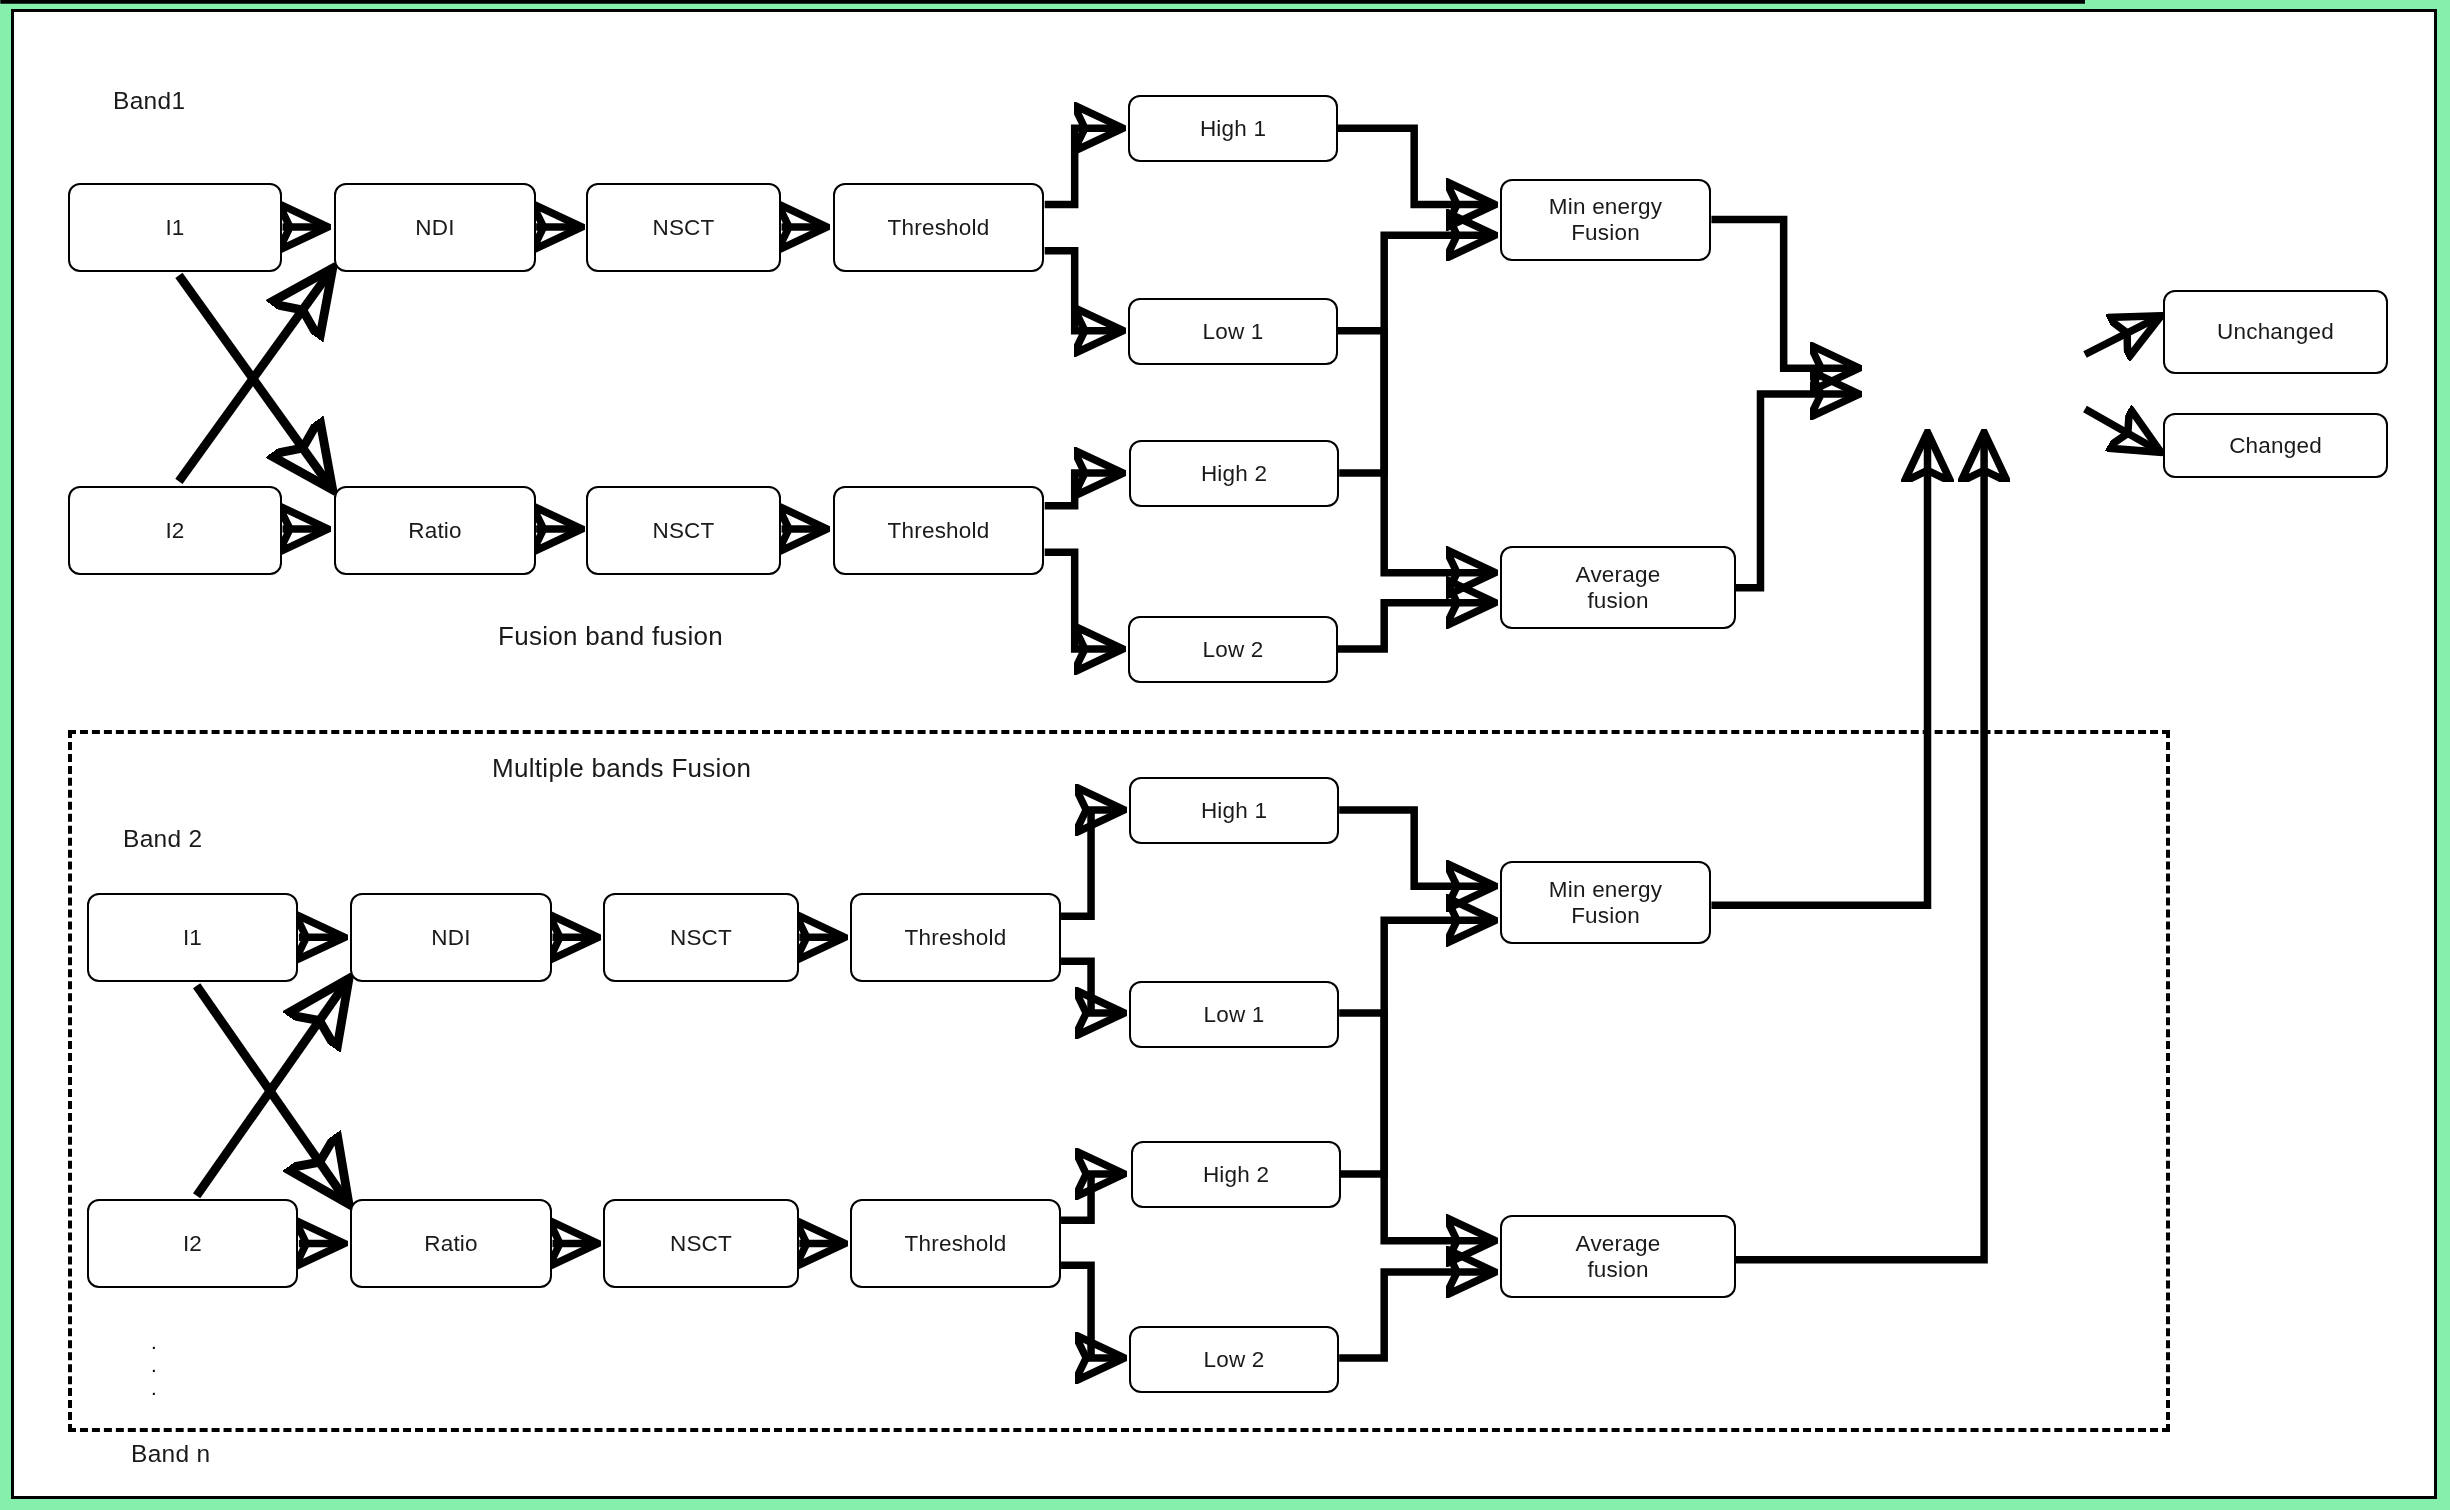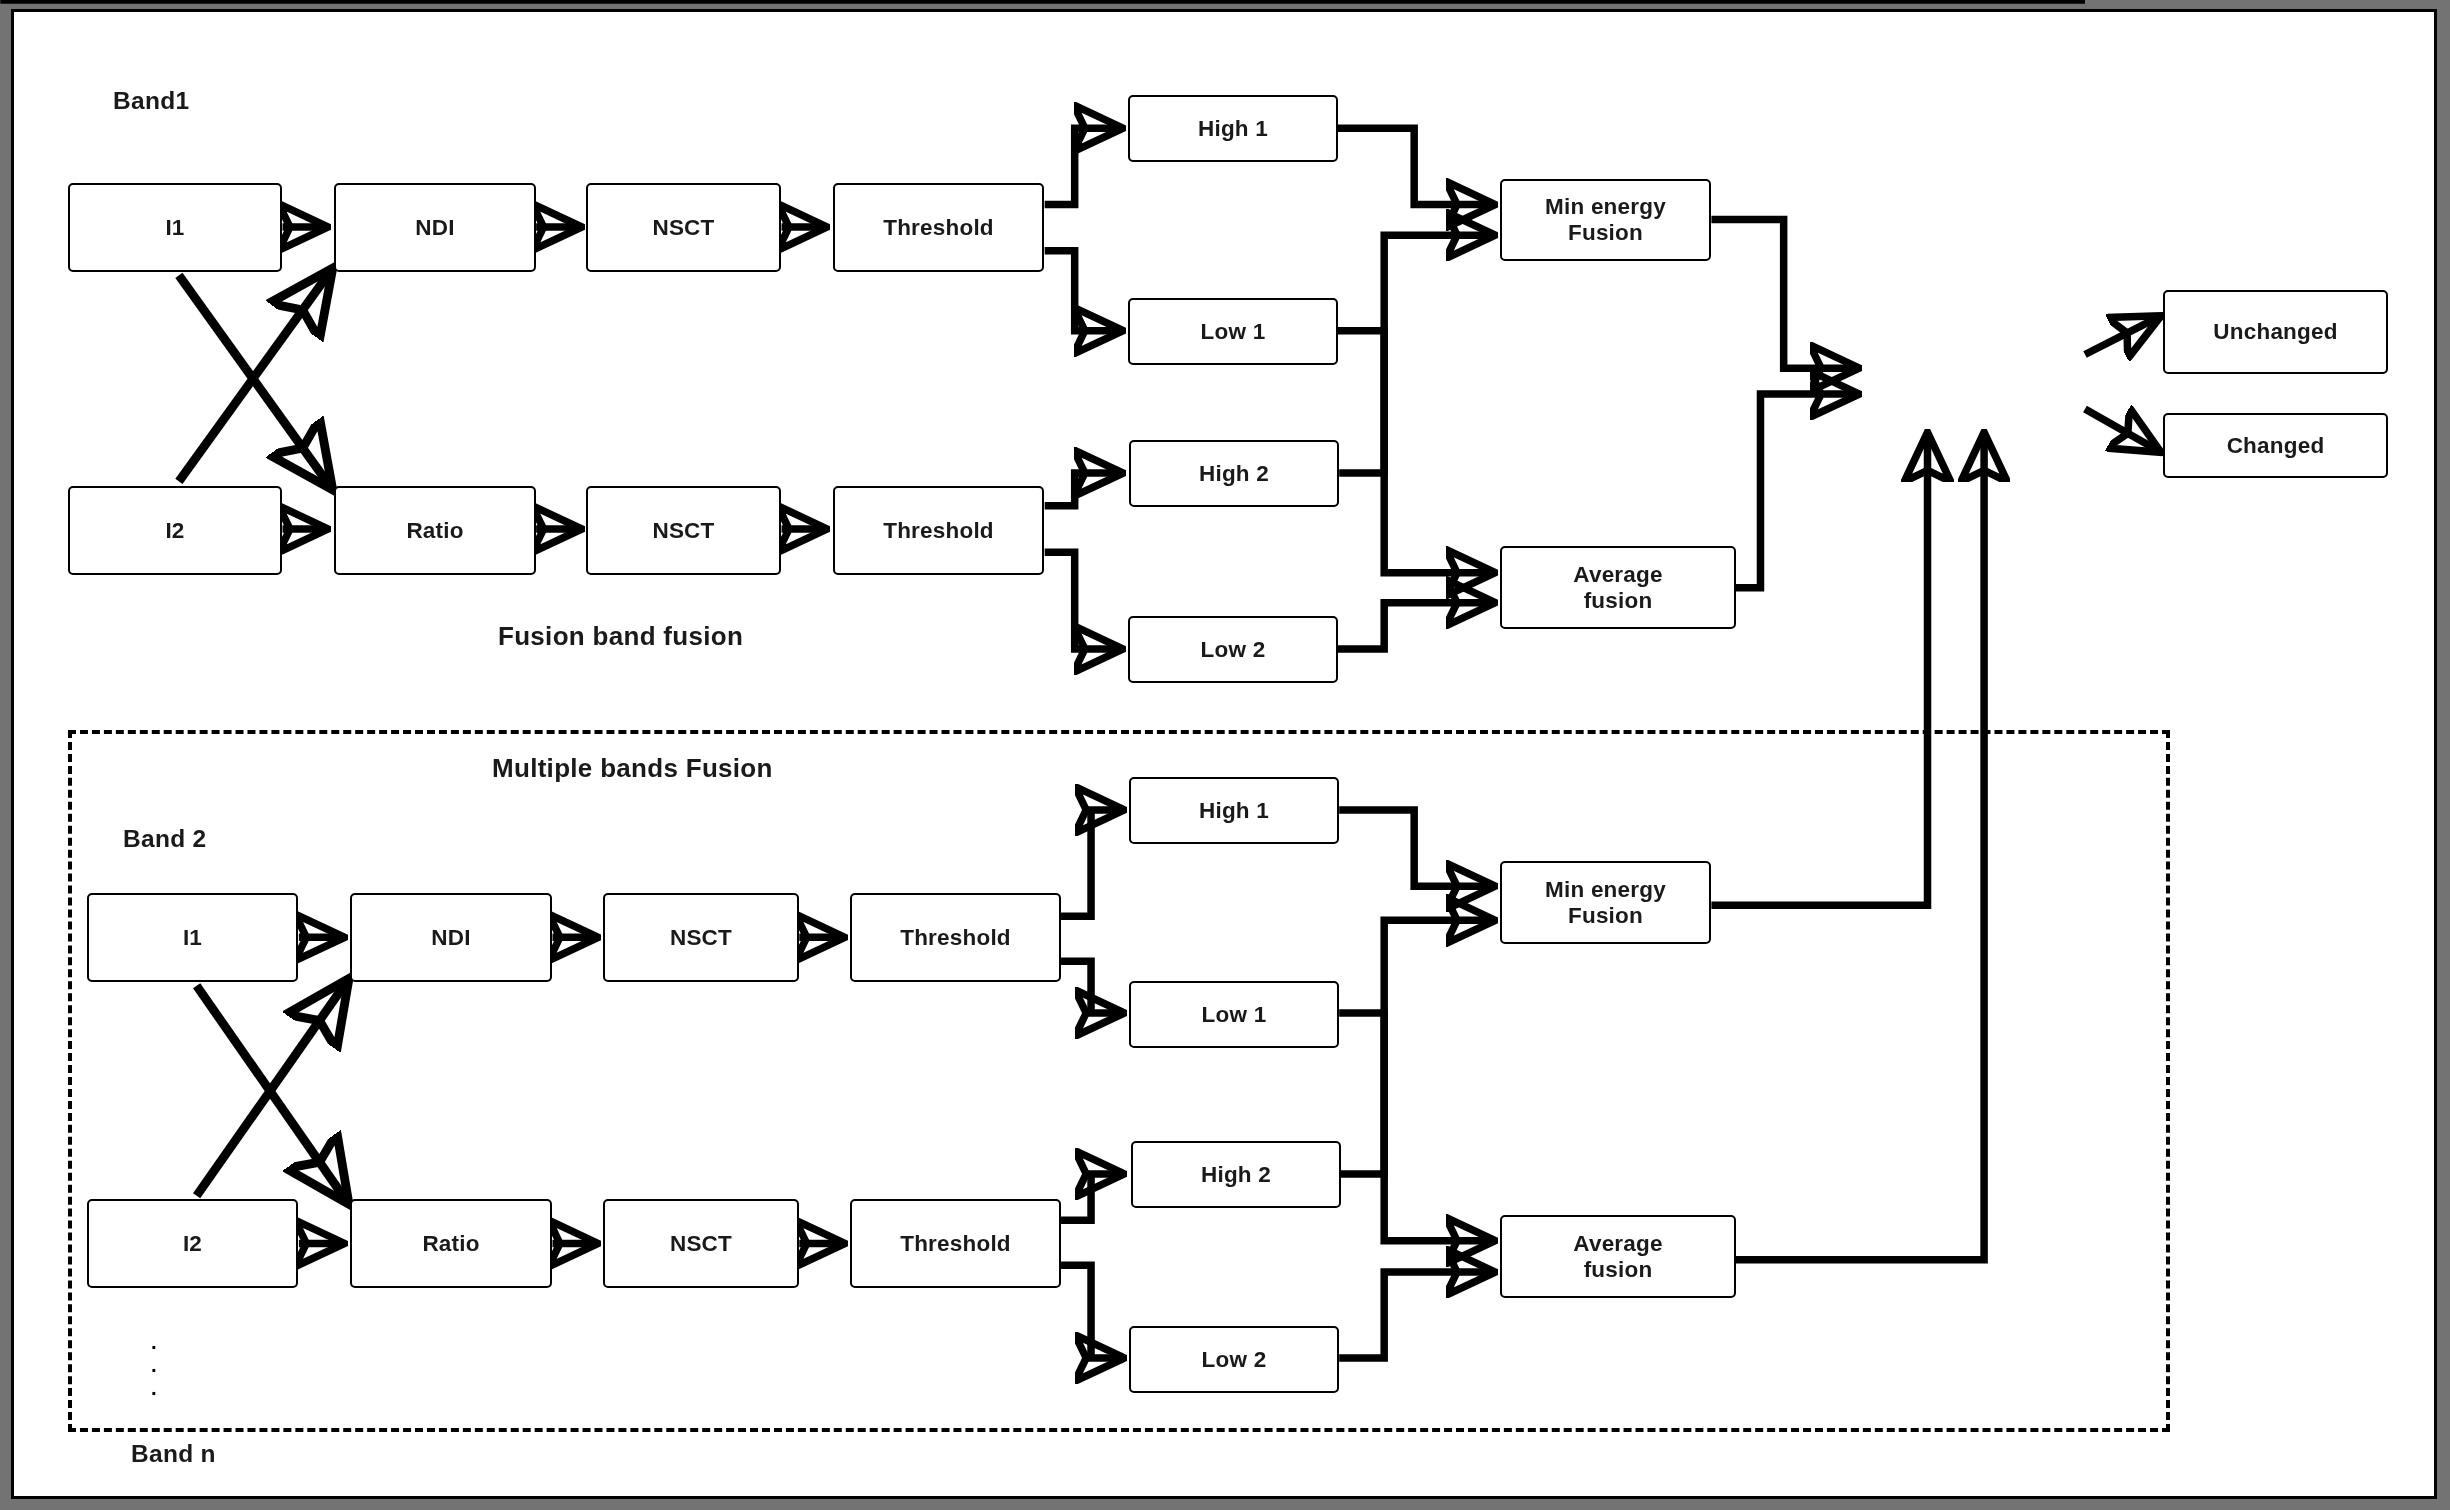--- a/index.html
+++ b/index.html
@@ -1,36 +1,36 @@
 <!DOCTYPE html>
 <html style="font-size:11px"><head>
 <meta charset="utf-8">
 <style>
   html,body{margin:0;padding:0;background:#ffffff;}
   body{font-family:"Liberation Sans", sans-serif;}
-  #stage{position:relative;width:2450px;height:1510px;background:#737373;overflow:hidden;font-weight:bold;}
+  #stage{position:relative;width:2450px;height:1510px;background:#86efac;overflow:hidden;}
 
   .frame{
     position:absolute;left:11px;top:8.9px;width:2426px;height:1490px;
     border:3.4px solid #000;box-sizing:border-box;background:#fff;
   }
 
   .dashbox{
     position:absolute;
     border:4.1px dashed #000;
     box-sizing:border-box;
     background:transparent;
   }
 
   
   .node{
     position:absolute;
     box-sizing:border-box;
     border:2px solid #000;
-    border-radius:5px;
+    border-radius:12px;
     background:#fff;
     display:flex;align-items:center;justify-content:center;
     text-align:center;
     color:#1a1a1a;
     font-size:22.5px;
     line-height:1.15;
     letter-spacing:0.2px;
     white-space:pre-line;
     z-index:5;
   }

